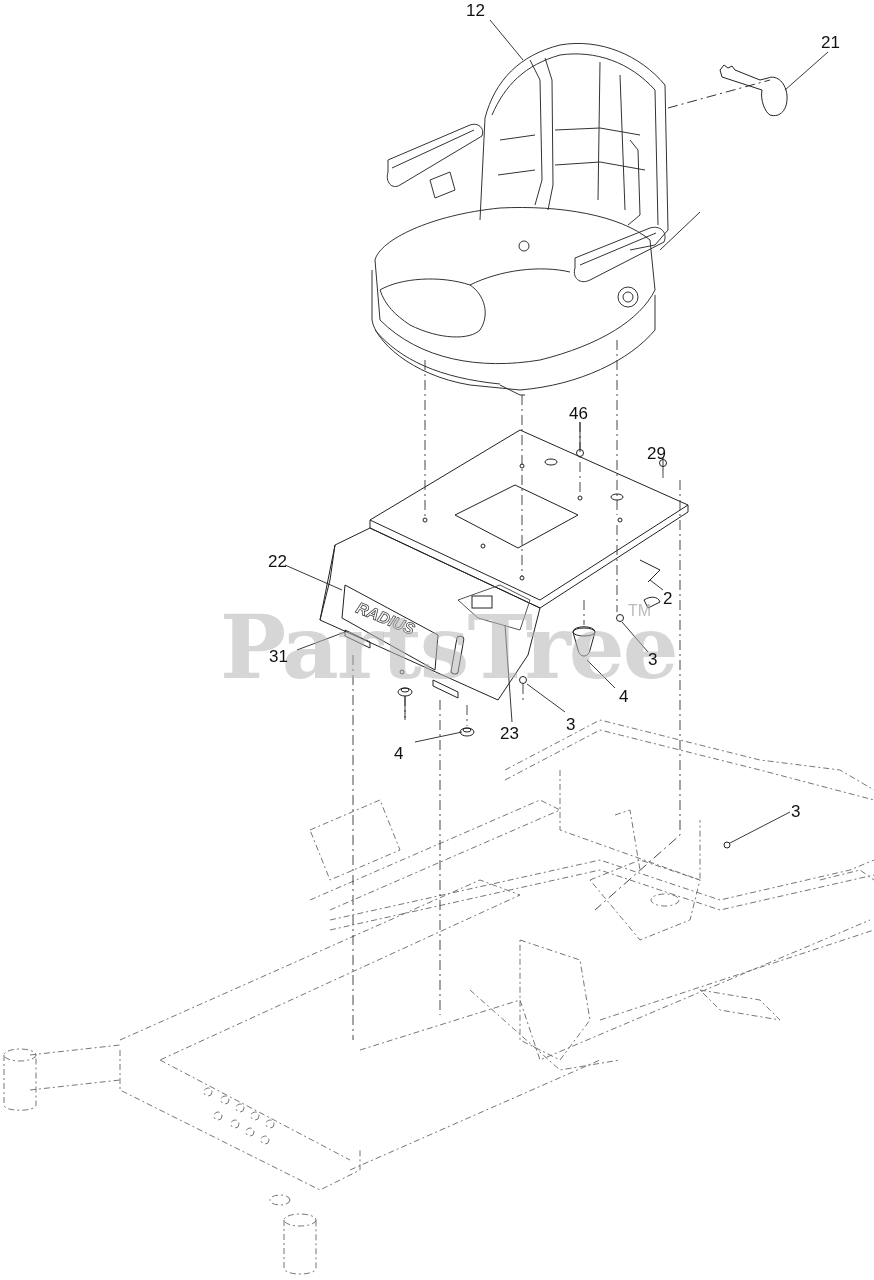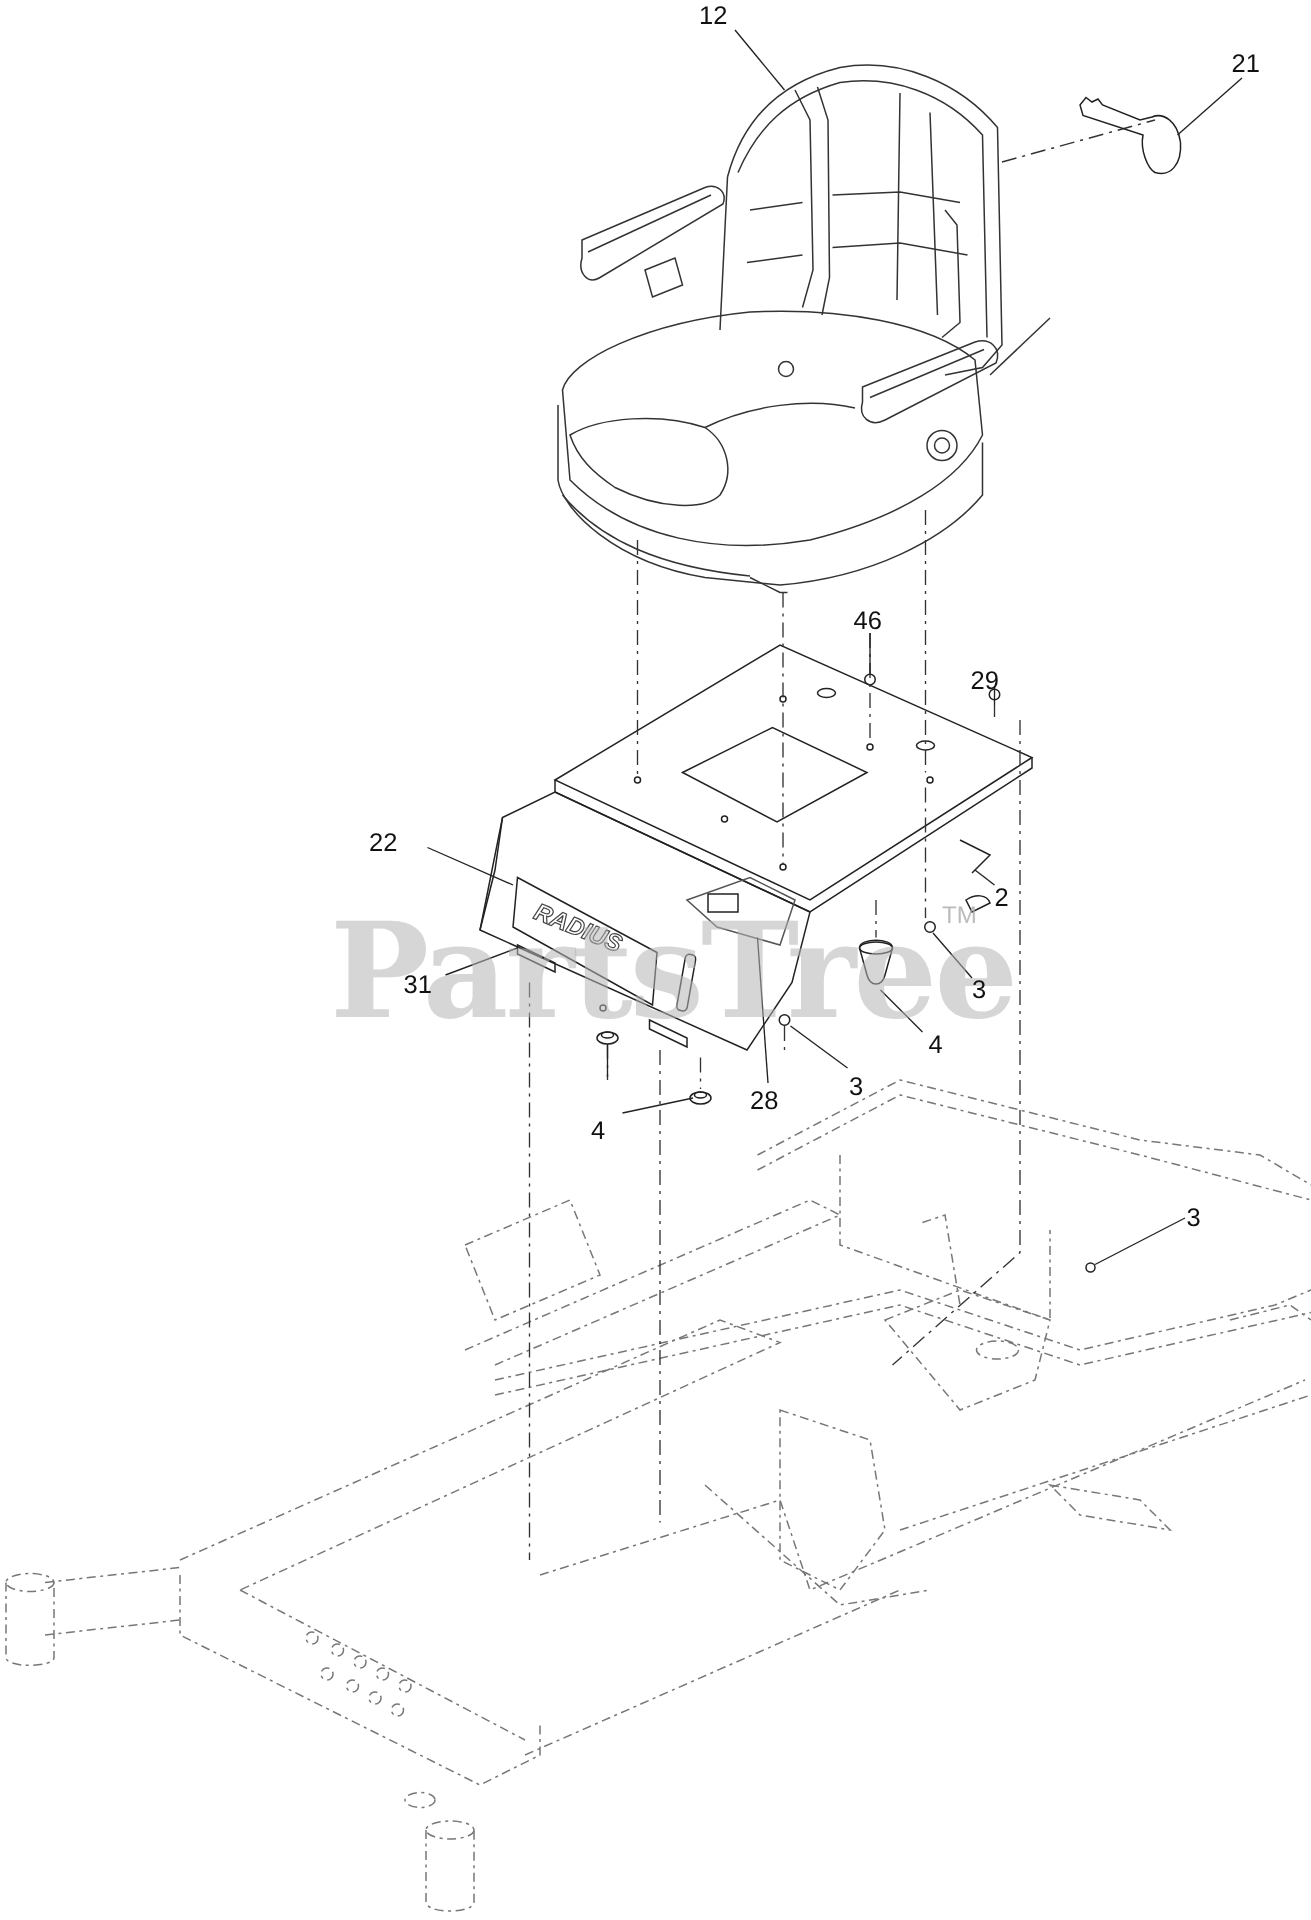--- a/index.html
+++ b/index.html
@@ -175,22 +175,22 @@
   </g>
 </svg>
 
 <div class="watermark">PartsTree</div>
 <div class="tm">TM</div>
 
 <div class="callout" style="left:466px;top:2px">12</div>
 <div class="callout" style="left:821px;top:34px">21</div>
 <div class="callout" style="left:569px;top:405px">46</div>
 <div class="callout" style="left:647px;top:445px">29</div>
-<div class="callout" style="left:246px;top:553px">22</div>
+<div class="callout" style="left:268px;top:553px">22</div>
 <div class="callout" style="left:663px;top:590px">2</div>
 <div class="callout" style="left:269px;top:648px">31</div>
 <div class="callout" style="left:648px;top:651px">3</div>
 <div class="callout" style="left:619px;top:688px">4</div>
-<div class="callout" style="left:500px;top:725px">28</div>
+<div class="callout" style="left:500px;top:725px">23</div>
 <div class="callout" style="left:566px;top:716px">3</div>
 <div class="callout" style="left:394px;top:745px">4</div>
 <div class="callout" style="left:791px;top:803px">3</div>
 </div>
 
 </body></html>

